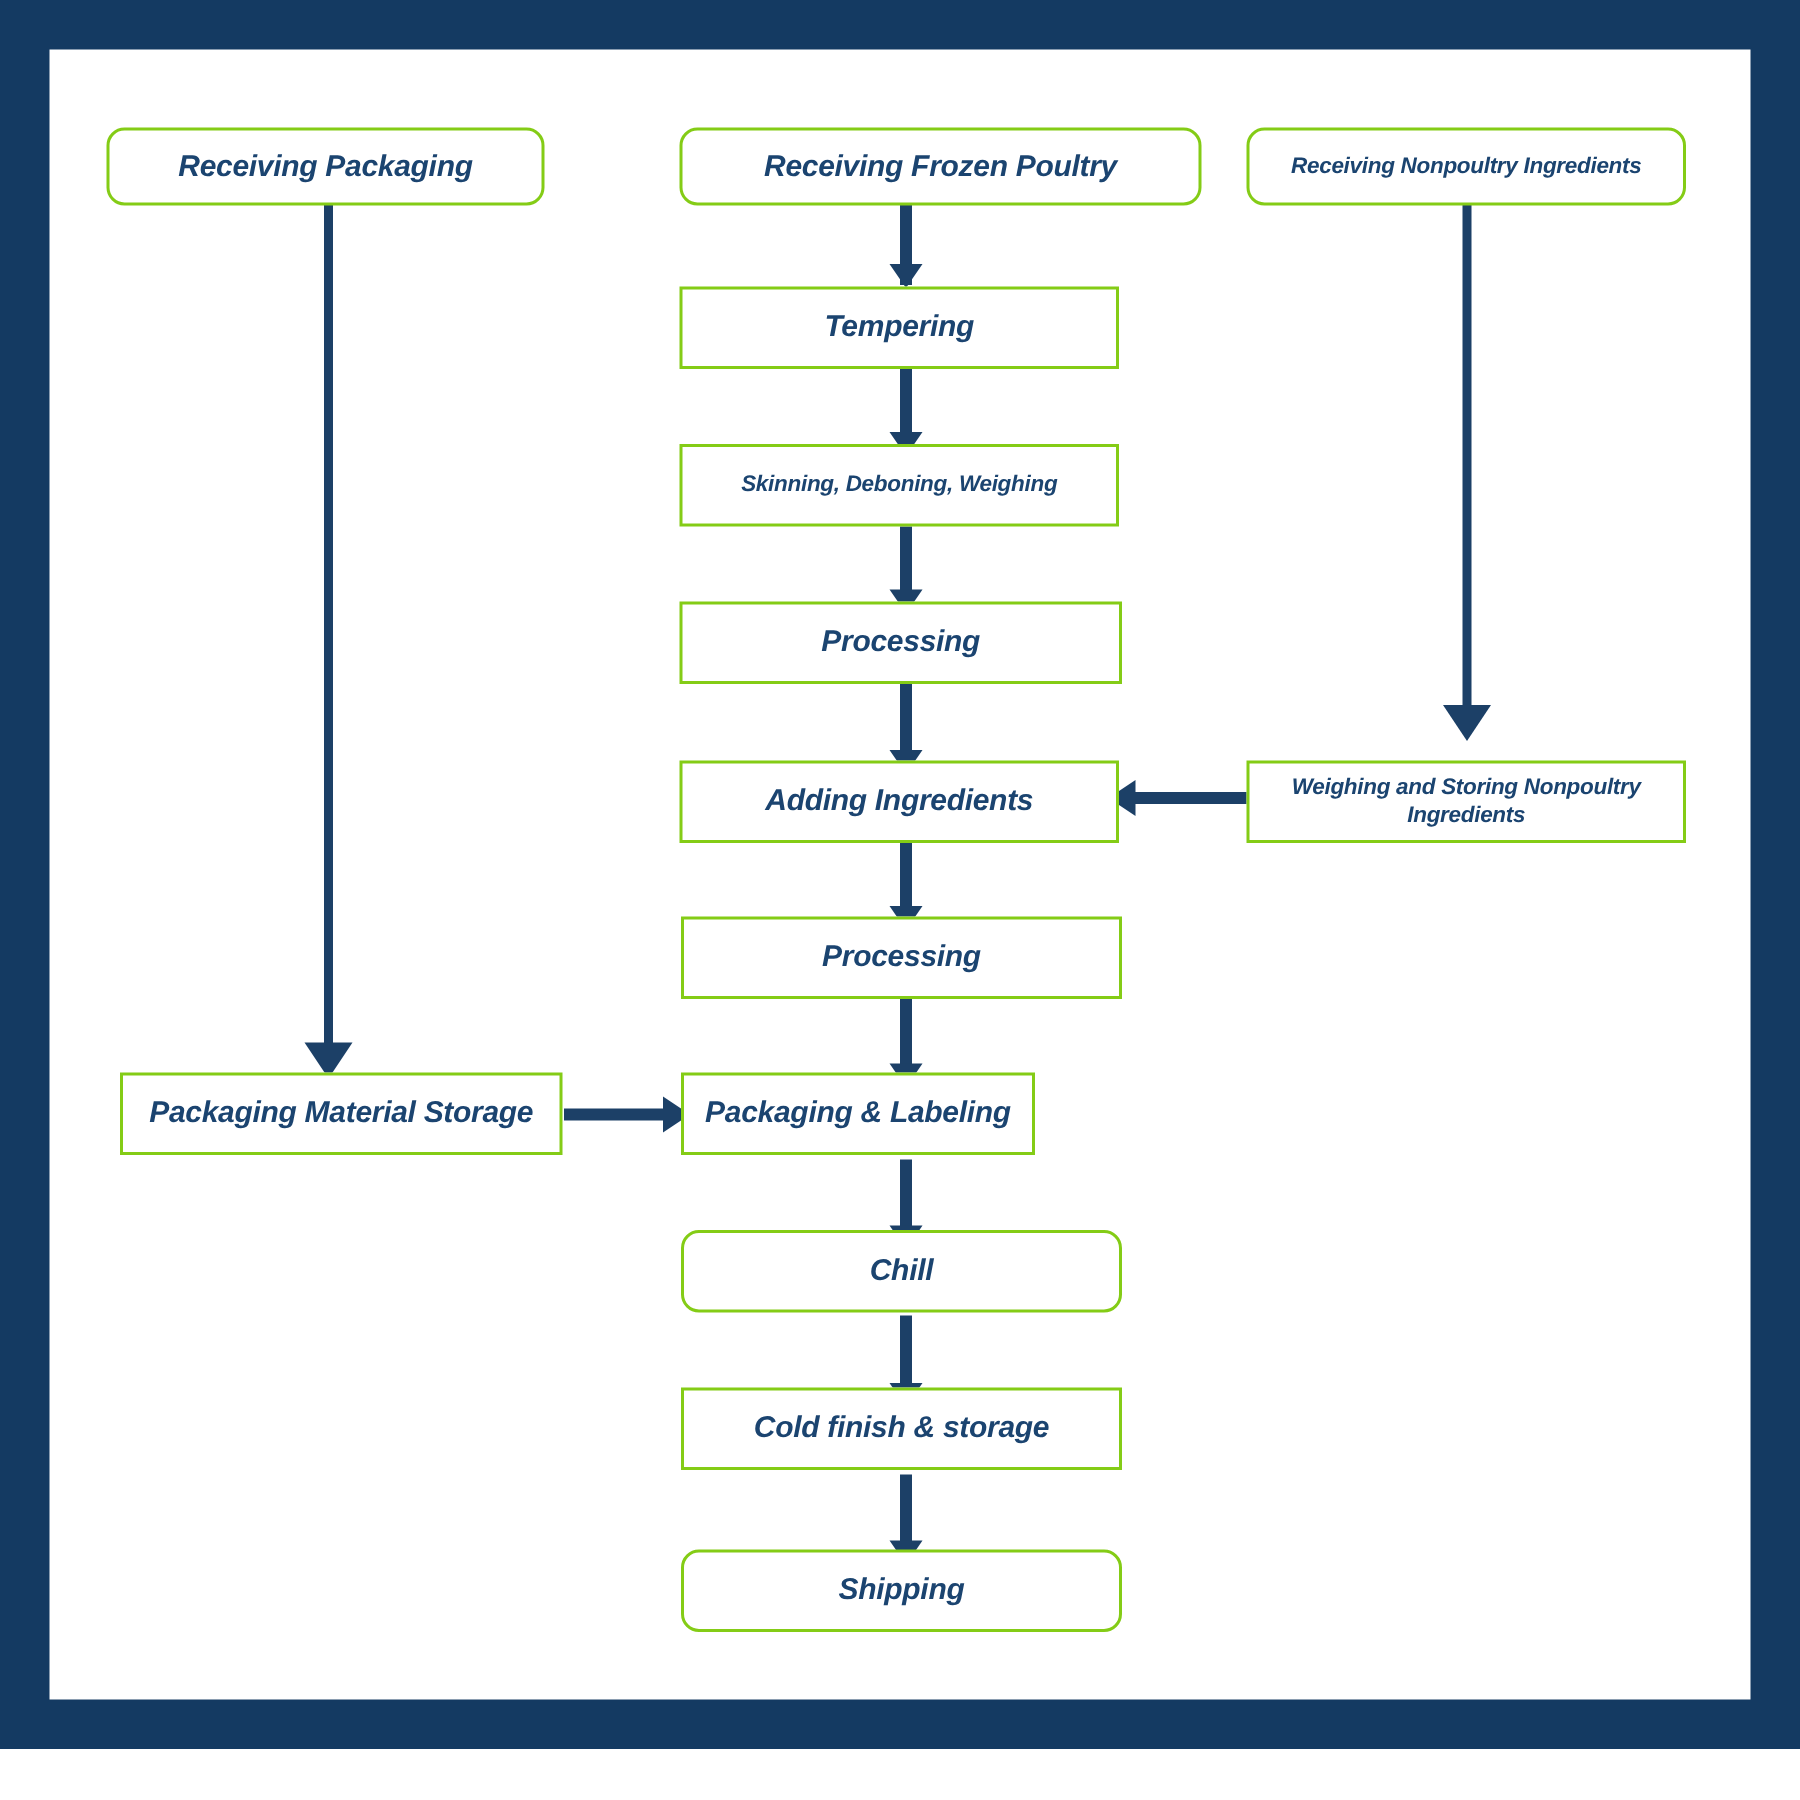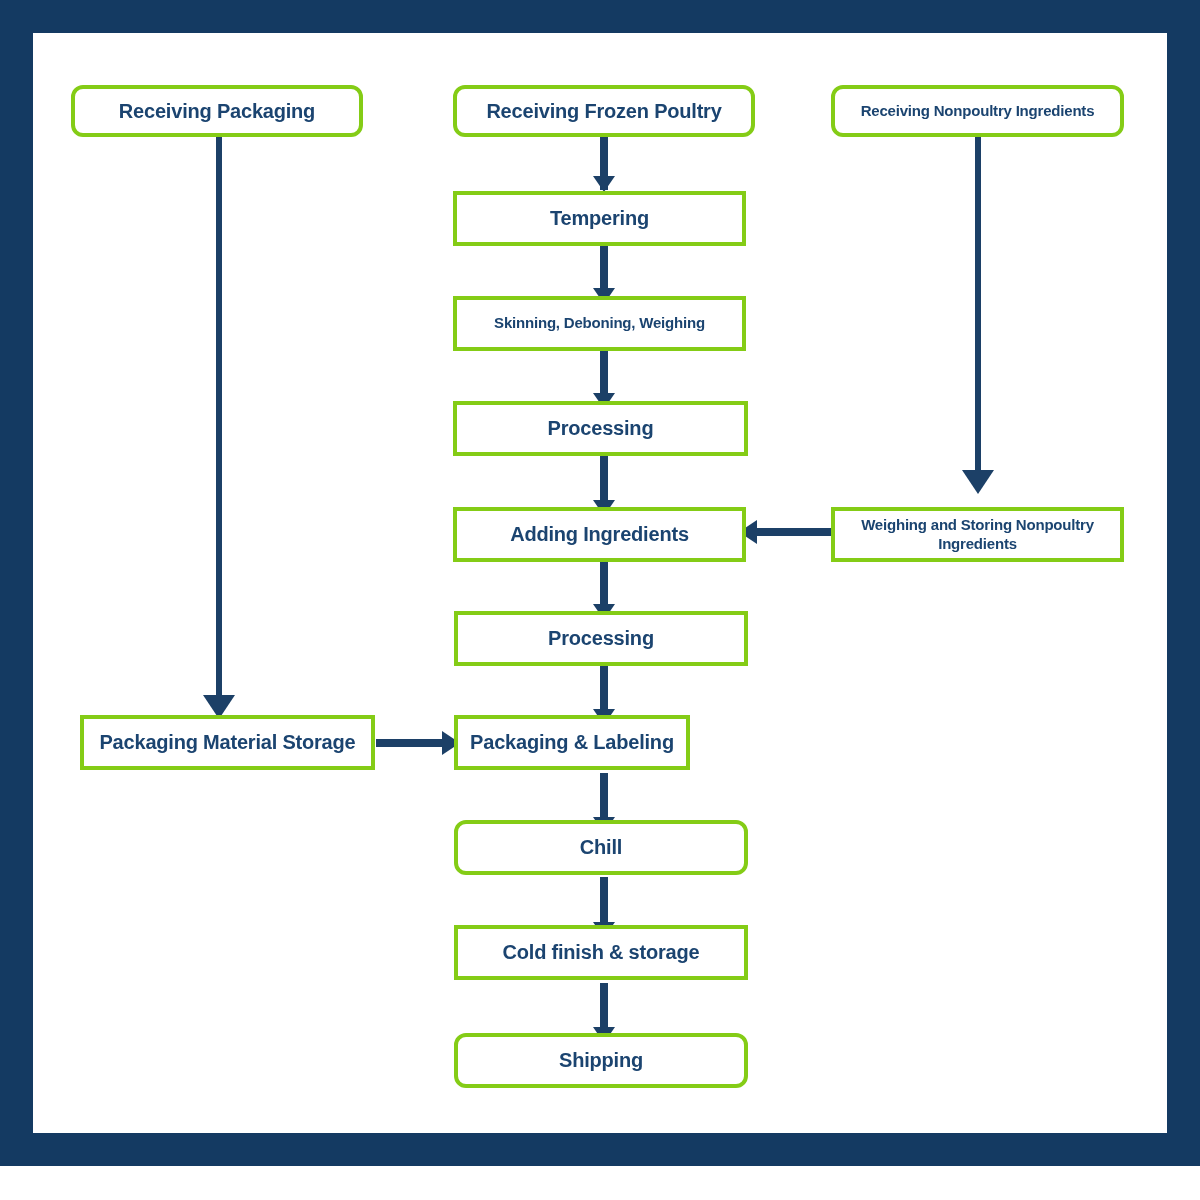--- a/index.html
+++ b/index.html
@@ -22,31 +22,32 @@
   }
   .bottom-strip{
     position:absolute;left:0;top:1166px;width:1200px;height:34px;background:#ffffff;
   }
 
   
   .node{
     position:absolute;
     box-sizing:border-box;
     background:#ffffff;
-    border:4px solid #84cc16;
+    border:2px solid #84cc16;
     color:#1b4470;
     display:flex;
     align-items:center;
     justify-content:center;
     text-align:center;
     font-weight:bold;
     line-height:1.25;
     letter-spacing:-0.2px;
     padding:2px 8px;
     z-index:3;
+    font-style:italic;
   }
   .node.round{border-radius:12px;}
   .t-lg{font-size:20px;}
   .t-sm{font-size:15px;}
 
   
   .shaft-v{position:absolute;background:#1c4067;z-index:1;}
   .shaft-h{position:absolute;background:#1c4067;z-index:1;}
   .head-down{
     position:absolute;width:0;height:0;z-index:2;
@@ -114,21 +115,21 @@
     <div class="head-down" style="left:560px;top:784px;"></div>
 
     <div class="shaft-v" style="left:567px;top:844px;width:8px;height:62px;"></div>
     <div class="head-down" style="left:560px;top:889px;"></div>
 
     <div class="shaft-v" style="left:567px;top:950px;width:8px;height:60px;"></div>
     <div class="head-down" style="left:560px;top:994px;"></div>
 
     <div class="node round t-lg" style="left:38px;top:52px;width:292px;height:52px;">Receiving Packaging</div>
 
-    <div class="node round t-lg" style="left:420px;top:52px;width:302px;height:52px;">Receiving Frozen Poultry</div>
+    <div class="node round t-lg" style="left:420px;top:52px;width:348px;height:52px;">Receiving Frozen Poultry</div>
 
     <div class="node t-lg" style="left:420px;top:158px;width:293px;height:55px;">Tempering</div>
 
     <div class="node round t-sm" style="left:798px;top:52px;width:293px;height:52px;">Receiving Nonpoultry Ingredients</div>
 
     <div class="node t-sm" style="left:420px;top:263px;width:293px;height:55px;">Skinning, Deboning, Weighing</div>
 
     <div class="node t-lg" style="left:420px;top:368px;width:295px;height:55px;">Processing</div>
 
     <div class="node t-sm" style="left:798px;top:474px;width:293px;height:55px;">Weighing and Storing Nonpoultry Ingredients</div>

